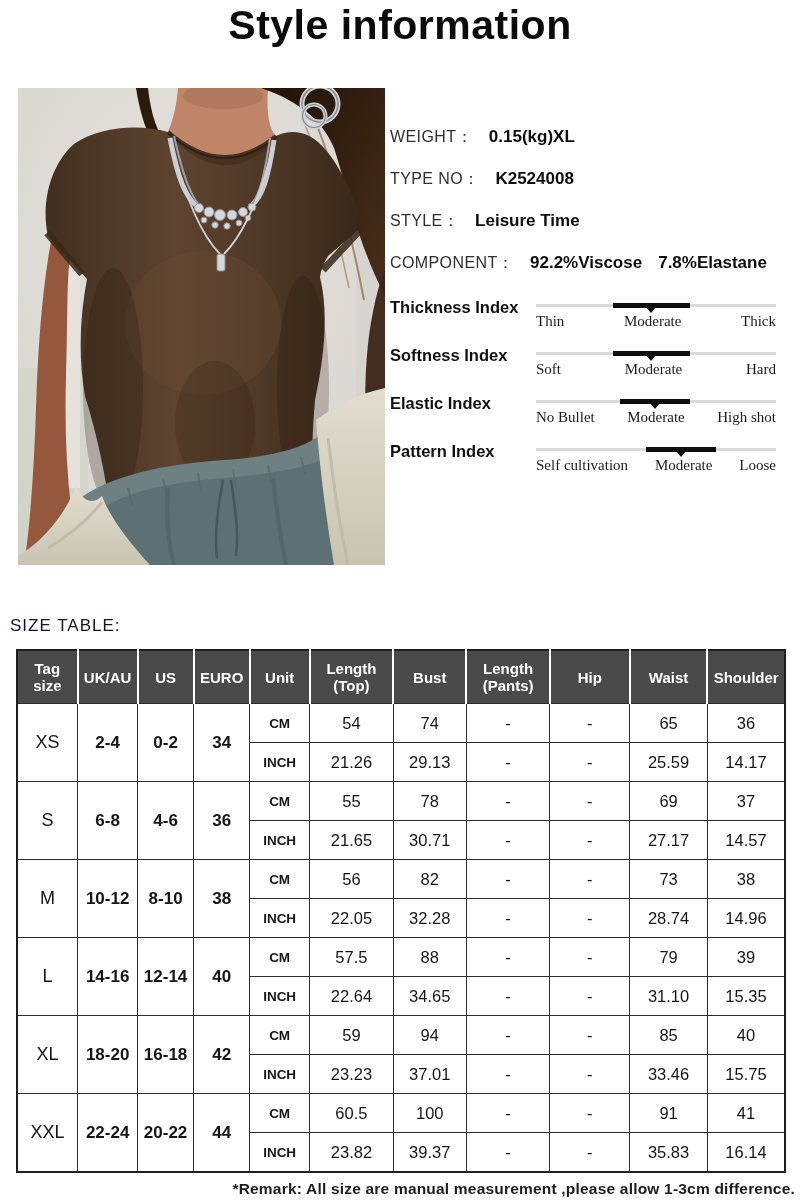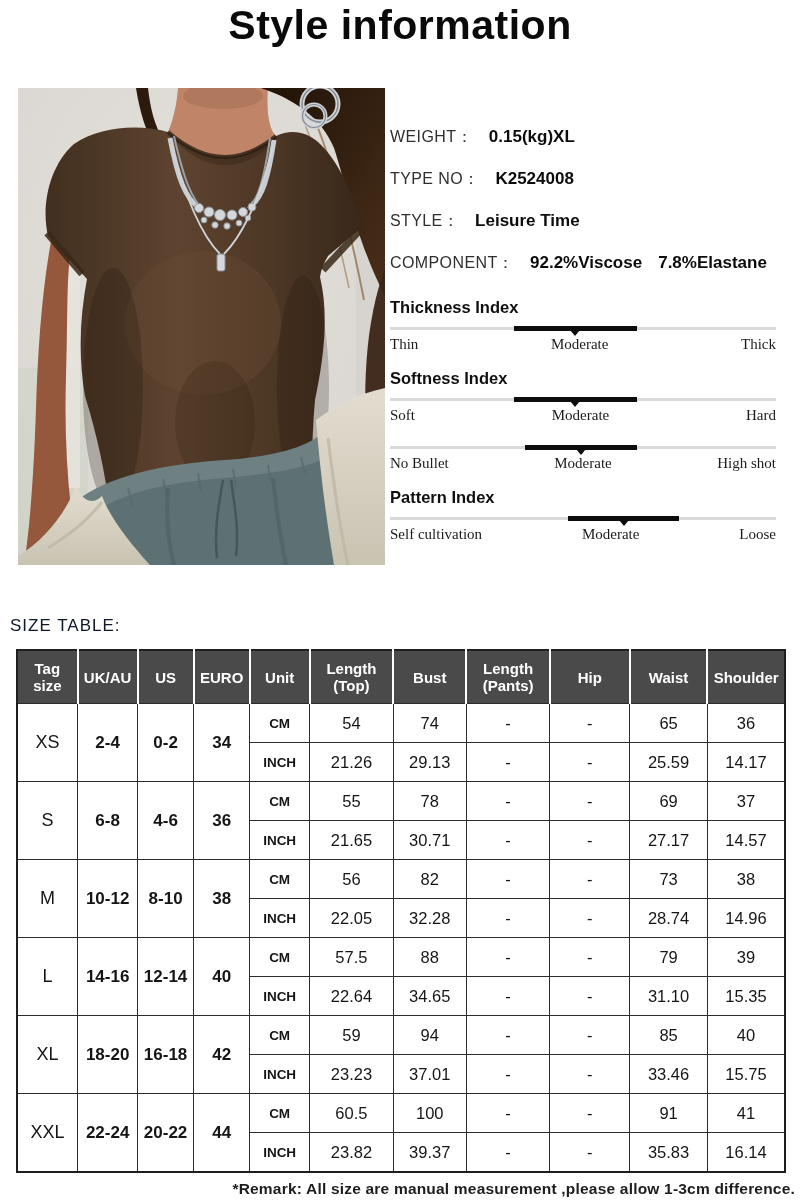--- a/index.html
+++ b/index.html
@@ -15,21 +15,21 @@
   .photo svg{display:block;}
 
   
   .info{position:absolute;left:390px;top:126px;width:386px;}
   .field{display:flex;align-items:flex-start;margin-bottom:21px;}
   .field-label{font-size:16px;color:#2f2f2f;letter-spacing:.4px;line-height:21px;}
   .field-value{font-size:17px;font-weight:bold;color:#0c0c0c;margin-left:16px;line-height:21px;}
   .stack{display:flex;flex-direction:row;}
 
   .index-heading{font-size:17px;color:#3b3b3b;letter-spacing:.6px;margin:15px 0 16px 0;}
-  .index-row{display:flex;margin-bottom:12px;flex-direction:column;}
+  .index-row{display:flex;margin-bottom:12px;}
   .index-name{width:146px;flex-shrink:0;font-size:16.5px;font-weight:bold;color:#101010;padding-top:4px;}
   .slider{flex:1;padding-top:10px;font-family:Liberation Serif, serif;}
   .track{position:relative;height:3px;background:var(--track-gray,#d9d9d9);}
   .seg{position:absolute;top:-1px;height:5px;background:#0d0d0d;}
   .seg::after{content:"";position:absolute;left:50%;top:4px;margin-left:-5px;width:0;height:0;
               border-left:5px solid transparent;border-right:5px solid transparent;
               border-top:6px solid #0d0d0d;}
   .opts{display:flex;justify-content:space-between;margin-top:6px;
         font-size:15px;color:#1b1b1b;}
 
@@ -221,20 +221,21 @@
           </div>
         <div class="opts">
           <span>Soft</span>
           <span>Moderate</span>
           <span>Hard</span>
         </div>
       </div>
     </div>
 
     <div class="index-row">
+      <div class="index-name">Elastic Index</div>
       <div class="slider">
         <div class="track">
             <div class="seg" style="left: 35%; width: 29%;"></div>
           </div>
         <div class="opts">
           <span>No Bullet</span>
           <span>Moderate</span>
           <span>High shot</span>
         </div>
       </div>

